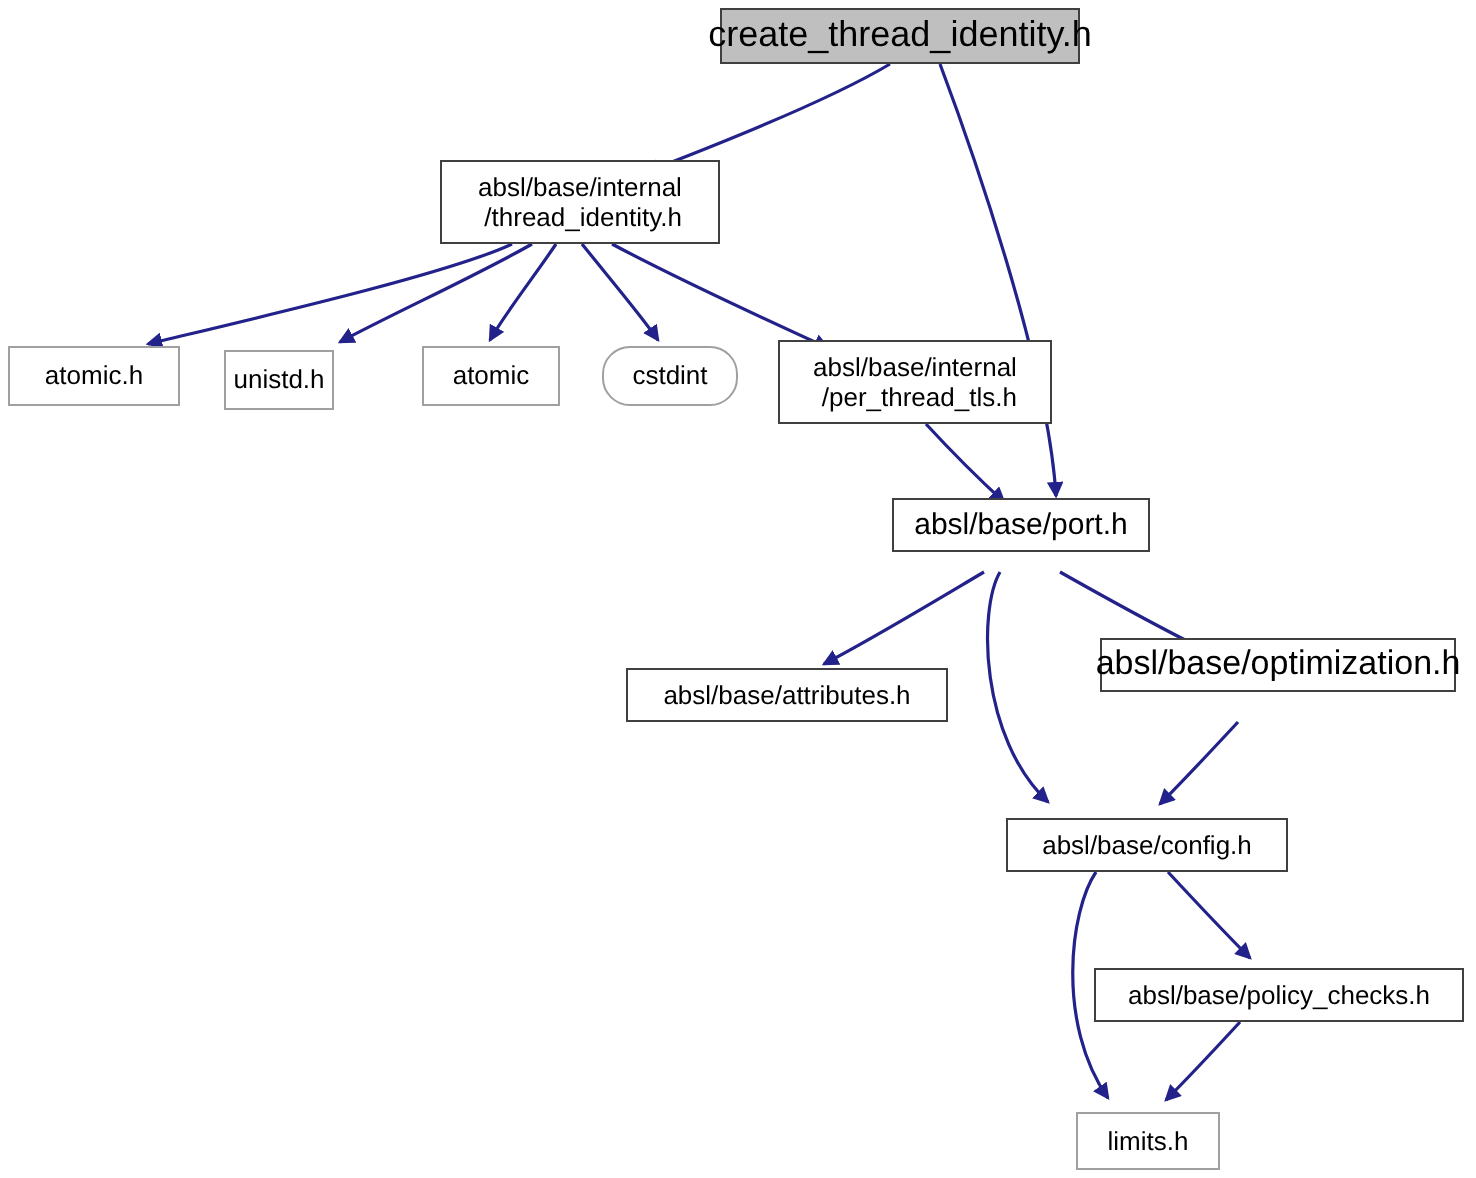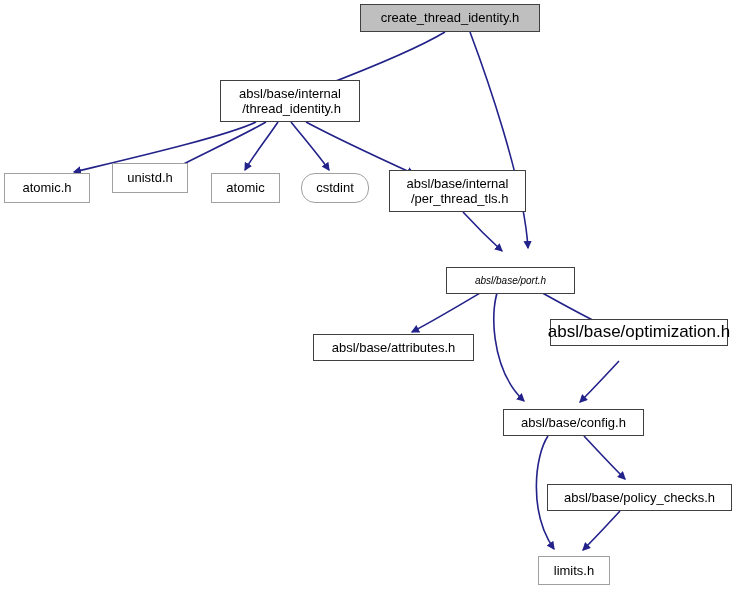--- a/index.html
+++ b/index.html
@@ -71,28 +71,28 @@
       <path d="M 306,122 C 334,137 379,158 414,174" fill="none" stroke="#22228a" stroke-width="1.6" marker-end="url(#arrowhead)"></path>
       <path d="M 463,212 C 475,225 490,240 502,251" fill="none" stroke="#22228a" stroke-width="1.6" marker-end="url(#arrowhead)"></path>
       <path d="M 492,286 C 470,299 437,319 412,332" fill="none" stroke="#22228a" stroke-width="1.6" marker-end="url(#arrowhead)"></path>
       <path d="M 500,286 C 489,305 490,369 524,401" fill="none" stroke="#22228a" stroke-width="1.6" marker-end="url(#arrowhead)"></path>
       <path d="M 530,286 C 553,299 589,319 615,331" fill="none" stroke="#22228a" stroke-width="1.6" marker-end="url(#arrowhead)"></path>
       <path d="M 619,361 C 606,375 592,390 580,402" fill="none" stroke="#22228a" stroke-width="1.6" marker-end="url(#arrowhead)"></path>
       <path d="M 584,436 C 597,450 613,467 625,479" fill="none" stroke="#22228a" stroke-width="1.6" marker-end="url(#arrowhead)"></path>
       <path d="M 548,436 C 535,455 528,512 554,549" fill="none" stroke="#22228a" stroke-width="1.6" marker-end="url(#arrowhead)"></path>
       <path d="M 620,511 C 608,524 593,540 583,550" fill="none" stroke="#22228a" stroke-width="1.6" marker-end="url(#arrowhead)"></path>
     </svg>
-<div class="gnode root" style="left: 360px; top: 4px; width: 180px; height: 28px; font-size: 13px;"><span class="lbl">create_thread_identity.h</span></div>
+<div class="gnode root" style="left: 360px; top: 4px; width: 180px; height: 28px; font-size: 18px;"><span class="lbl">create_thread_identity.h</span></div>
     <div class="gnode strong" style="left: 220px; top: 80px; width: 140px; height: 42px; font-size: 13px;"><span class="lbl">absl/base/internal
 /thread_identity.h</span></div>
     <div class="gnode" style="left: 4px; top: 173px; width: 86px; height: 30px; font-size: 13px;"><span class="lbl">atomic.h</span></div>
-    <div class="gnode" style="left: 112px; top: 163px; width: 76px; height: 30px; font-size: 13px; justify-content: center;"><span class="lbl">unistd.h</span></div>
+    <div class="gnode" style="left: 112px; top: 175px; width: 55px; height: 30px; font-size: 13px; justify-content: center;"><span class="lbl">unistd.h</span></div>
     <div class="gnode" style="left: 211px; top: 173px; width: 69px; height: 30px; font-size: 13px;"><span class="lbl">atomic</span></div>
     <div class="gnode" style="left: 301px; top: 173px; width: 68px; height: 30px; font-size: 13px; border-radius: 14px;"><span class="lbl">cstdint</span></div>
     <div class="gnode strong" style="left: 389px; top: 170px; width: 137px; height: 42px; font-size: 13px;"><span class="lbl">absl/base/internal
 /per_thread_tls.h</span></div>
-    <div class="gnode strong" style="left: 446px; top: 267px; width: 129px; height: 27px; font-size: 10px; font-style: italic;"><span class="lbl">absl/base/port.h</span></div>
+    <div class="gnode strong" style="left: 446px; top: 249px; width: 129px; height: 27px; font-size: 15px;"><span class="lbl">absl/base/port.h</span></div>
     <div class="gnode strong" style="left: 313px; top: 334px; width: 161px; height: 27px; font-size: 13px;"><span class="lbl">absl/base/attributes.h</span></div>
     <div class="gnode strong" style="left: 550px; top: 319px; width: 178px; height: 27px; font-size: 17px;"><span class="lbl">absl/base/optimization.h</span></div>
     <div class="gnode strong" style="left: 503px; top: 409px; width: 141px; height: 27px; font-size: 13px;"><span class="lbl">absl/base/config.h</span></div>
     <div class="gnode strong" style="left: 547px; top: 484px; width: 185px; height: 27px; font-size: 13px;"><span class="lbl">absl/base/policy_checks.h</span></div>
     <div class="gnode" style="left: 538px; top: 556px; width: 72px; height: 29px; font-size: 13px;"><span class="lbl">limits.h</span></div>
   </div>
 
 </body></html>

